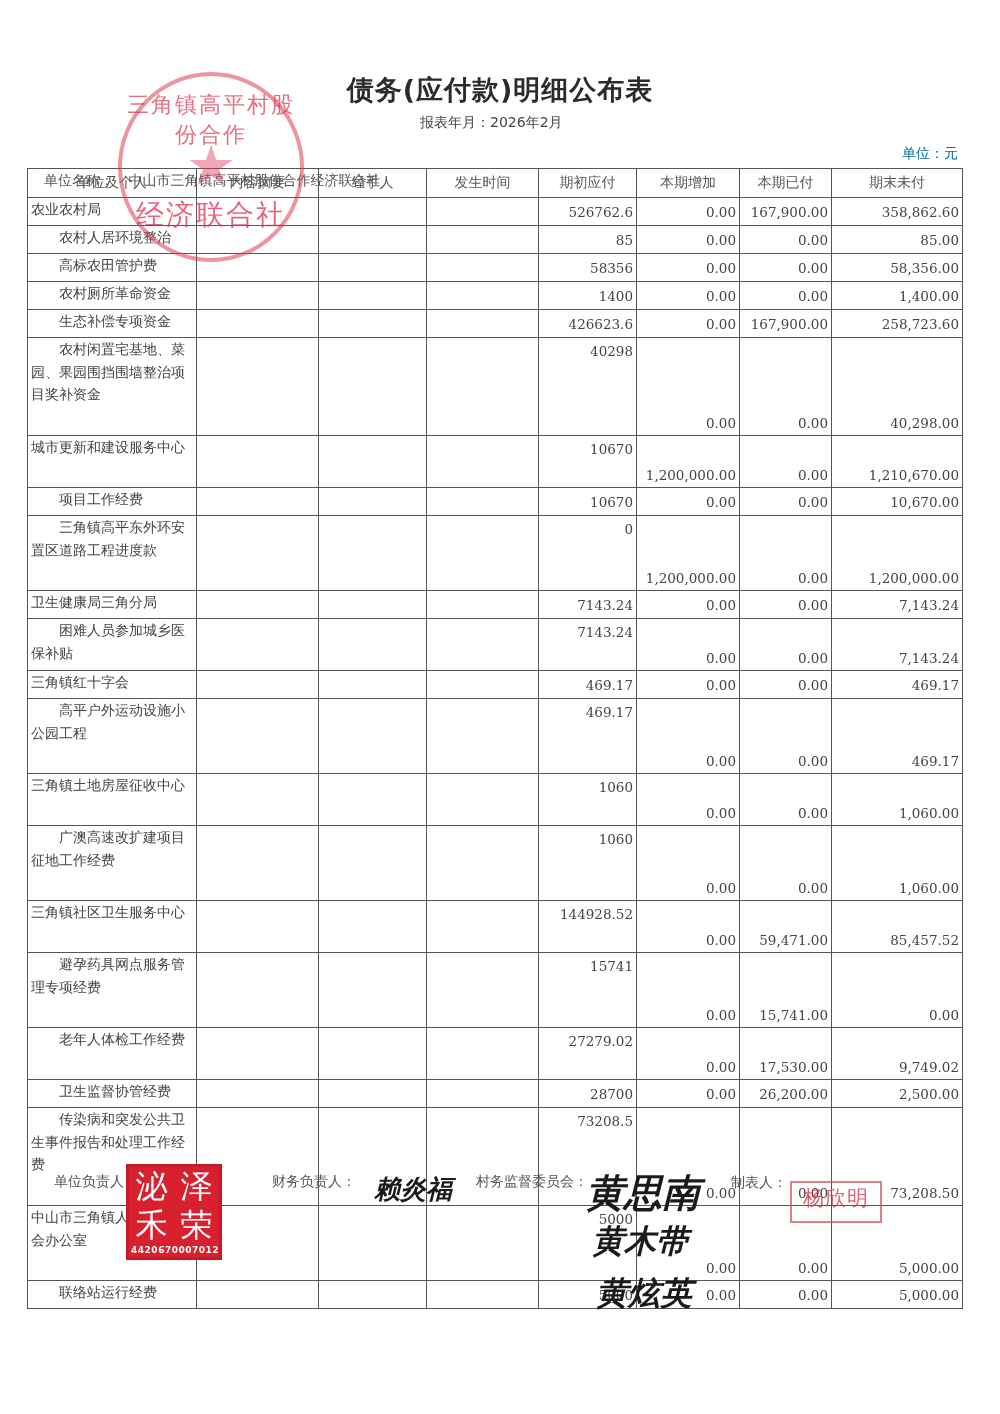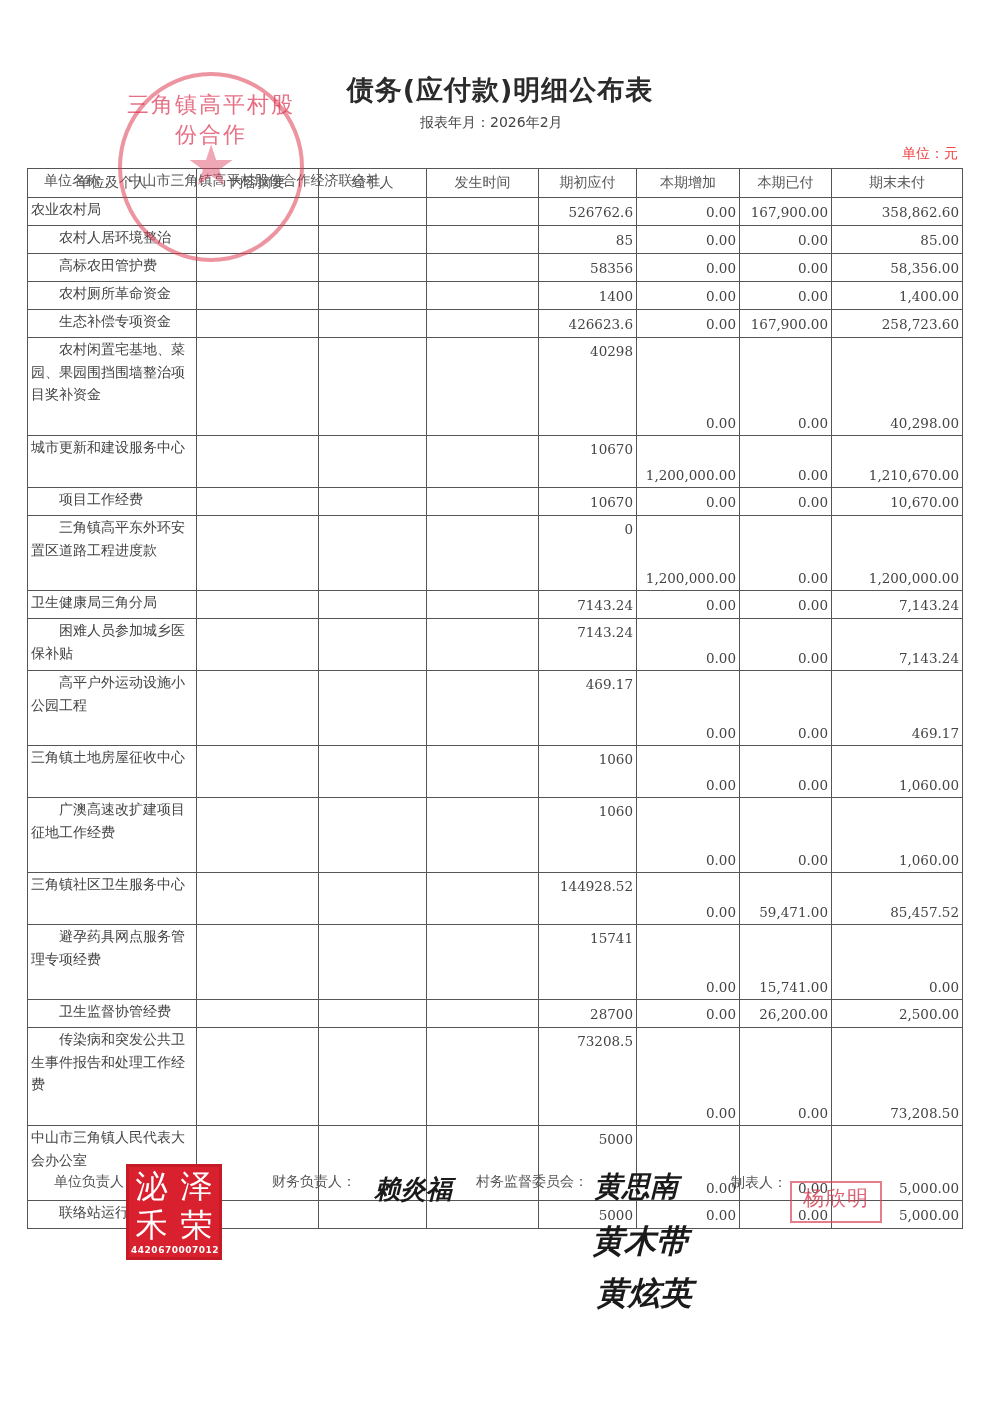--- a/index.html
+++ b/index.html
@@ -2,21 +2,21 @@
 <html><head>
 <meta charset="utf-8">
 <style>
   html, body { margin: 0; padding: 0; background: #ffffff; }
   body { width: 1000px; height: 1414px; position: relative; overflow: hidden;
          font-family: "DejaVu Sans", "Liberation Sans", sans-serif; color: #3a3a3a; }
   .title { position: absolute; top: 72px; left: 0; width: 1000px; text-align: center;
            font-size: 27px; font-weight: bold; color: #2b2b2b; letter-spacing: 1px; }
   .period { position: absolute; top: 114px; left: 420px; font-size: 14px; color: #444; }
   .unit-name { position: absolute; top: 141px; left: 44px; font-size: 14px; color: #555; margin-top: 31px; }
-  .unit-label { position: absolute; top: 145px; right: 42px; font-size: 14px; color: #ef4444; }
+  .unit-label { position: absolute; top: 145px; right: 42px; font-size: 14px; color: #0369a1; }
   table.ledger { position: absolute; top: 168px; left: 27px; border-collapse: collapse;
                  table-layout: fixed; width: 935px; font-size: 14px; }
   table.ledger th, table.ledger td { border: 1px solid #555; padding: 0 3px; color: #444; }
   table.ledger th { height: 28px; font-weight: normal; text-align: center; color: #555; }
   td.name { text-align: left; line-height: 22.5px; vertical-align: top; padding: 3px 2px 3px 3px; }
   td.name.sub { text-indent: 28px; }
   td.num { font-family: "DejaVu Serif", "Liberation Serif", serif; font-size: 13.5px;
            text-align: right; color: #555; }
   td.num.top { vertical-align: top; padding-top: 5px; }
   td.num.bottom { vertical-align: bottom; padding-bottom: 4px; }
@@ -188,20 +188,30 @@
         <tr style="height: 52px;">
           <td class="name sub">困难人员参加城乡医保补贴</td>
           <td class="empty"></td>
           <td class="empty"></td>
           <td class="empty"></td>
           <td class="num top">7143.24</td>
           <td class="num bottom">0.00</td>
           <td class="num bottom">0.00</td>
           <td class="num bottom">7,143.24</td>
         </tr>
+        <tr style="height: 28px;">
+          <td class="name">三角镇红十字会</td>
+          <td class="empty"></td>
+          <td class="empty"></td>
+          <td class="empty"></td>
+          <td class="num">469.17</td>
+          <td class="num">0.00</td>
+          <td class="num">0.00</td>
+          <td class="num">469.17</td>
+        </tr>
         <tr style="height: 75px;">
           <td class="name sub">高平户外运动设施小公园工程</td>
           <td class="empty"></td>
           <td class="empty"></td>
           <td class="empty"></td>
           <td class="num top">469.17</td>
           <td class="num bottom">0.00</td>
           <td class="num bottom">0.00</td>
           <td class="num bottom">469.17</td>
         </tr>
@@ -237,20 +247,30 @@
         </tr>
         <tr style="height: 75px;">
           <td class="name sub">避孕药具网点服务管理专项经费</td>
           <td class="empty"></td>
           <td class="empty"></td>
           <td class="empty"></td>
           <td class="num top">15741</td>
           <td class="num bottom">0.00</td>
           <td class="num bottom">15,741.00</td>
           <td class="num bottom">0.00</td>
+        </tr>
+        <tr style="height: 52px;">
+          <td class="name sub">老年人体检工作经费</td>
+          <td class="empty"></td>
+          <td class="empty"></td>
+          <td class="empty"></td>
+          <td class="num top">27279.02</td>
+          <td class="num bottom">0.00</td>
+          <td class="num bottom">17,530.00</td>
+          <td class="num bottom">9,749.02</td>
         </tr>
         <tr style="height: 28px;">
           <td class="name sub">卫生监督协管经费</td>
           <td class="empty"></td>
           <td class="empty"></td>
           <td class="empty"></td>
           <td class="num">28700</td>
           <td class="num">0.00</td>
           <td class="num">26,200.00</td>
           <td class="num">2,500.00</td>
@@ -284,37 +304,38 @@
           <td class="num">0.00</td>
           <td class="num">0.00</td>
           <td class="num">5,000.00</td>
         </tr>
       </tbody>
   </table>
 
   <div class="seal-round">
     <div class="seal-text-top">三角镇高平村股份合作</div>
     <div class="seal-star">★</div>
+    <div class="seal-text-bottom">经济联合社</div>
   </div>
 
   <div class="footer-label" style="left:54px; top:1173px;">单位负责人：</div>
   <div class="seal-square">
     <div class="chars">
       <span>泌</span>
       <span>泽</span>
       <span>禾</span>
       <span>荣</span>
     </div>
     <div class="code">4420670007012</div>
   </div>
 
   <div class="footer-label" style="left:272px; top:1173px;">财务负责人：</div>
   <div class="signature" style="left:374px; top:1172px; font-size:26px;">赖炎福</div>
 
   <div class="footer-label" style="left:476px; top:1173px;">村务监督委员会：</div>
-  <div class="signature" style="left:586px; top:1168px; font-size:28px;margin-left:8px;">黄思南</div>
+  <div class="signature" style="left:586px; top:1168px; font-size:38px;">黄思南</div>
   <div class="signature" style="left:592px; top:1220px; font-size:32px;">黄木带</div>
   <div class="signature" style="left:596px; top:1272px; font-size:32px;">黄炫英</div>
 
   <div class="footer-label" style="left:731px; top:1174px;">制表人：</div>
   <div class="seal-name">杨欣明</div>
 
 </div>
 
 </body></html>

